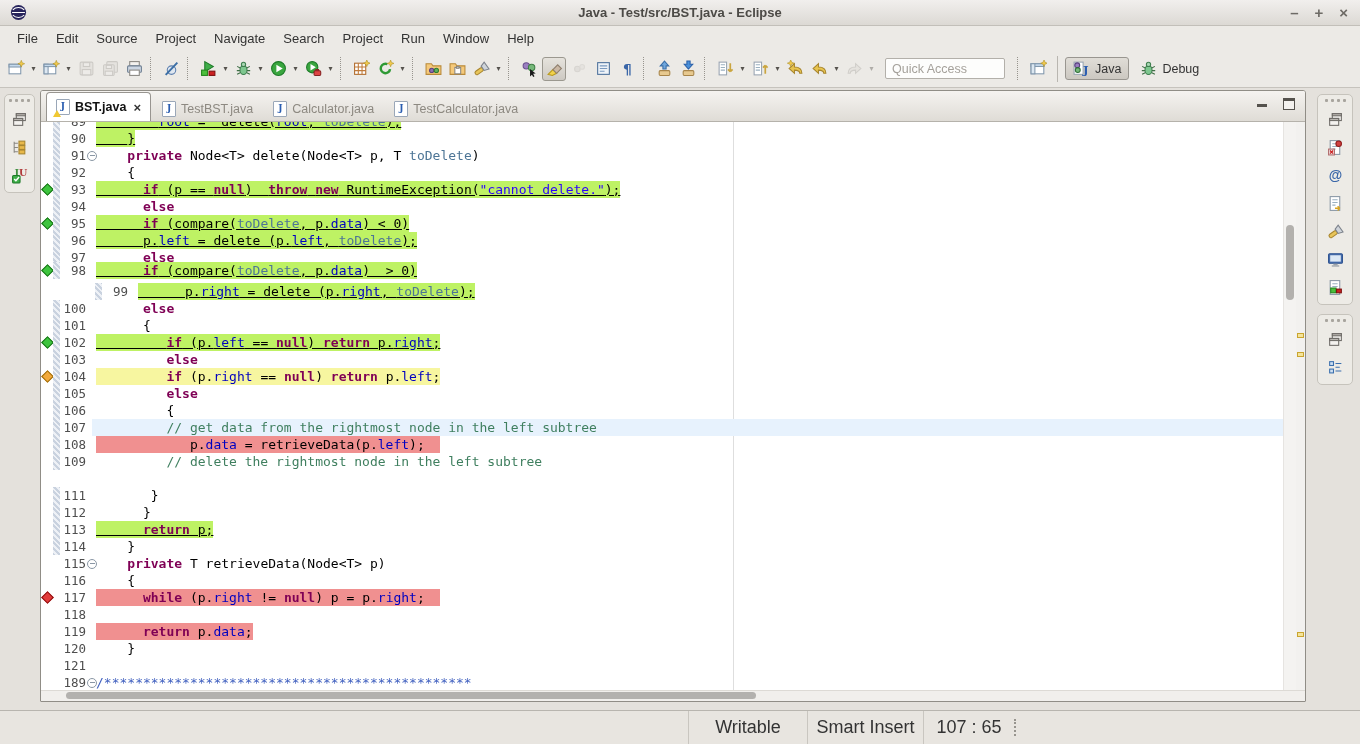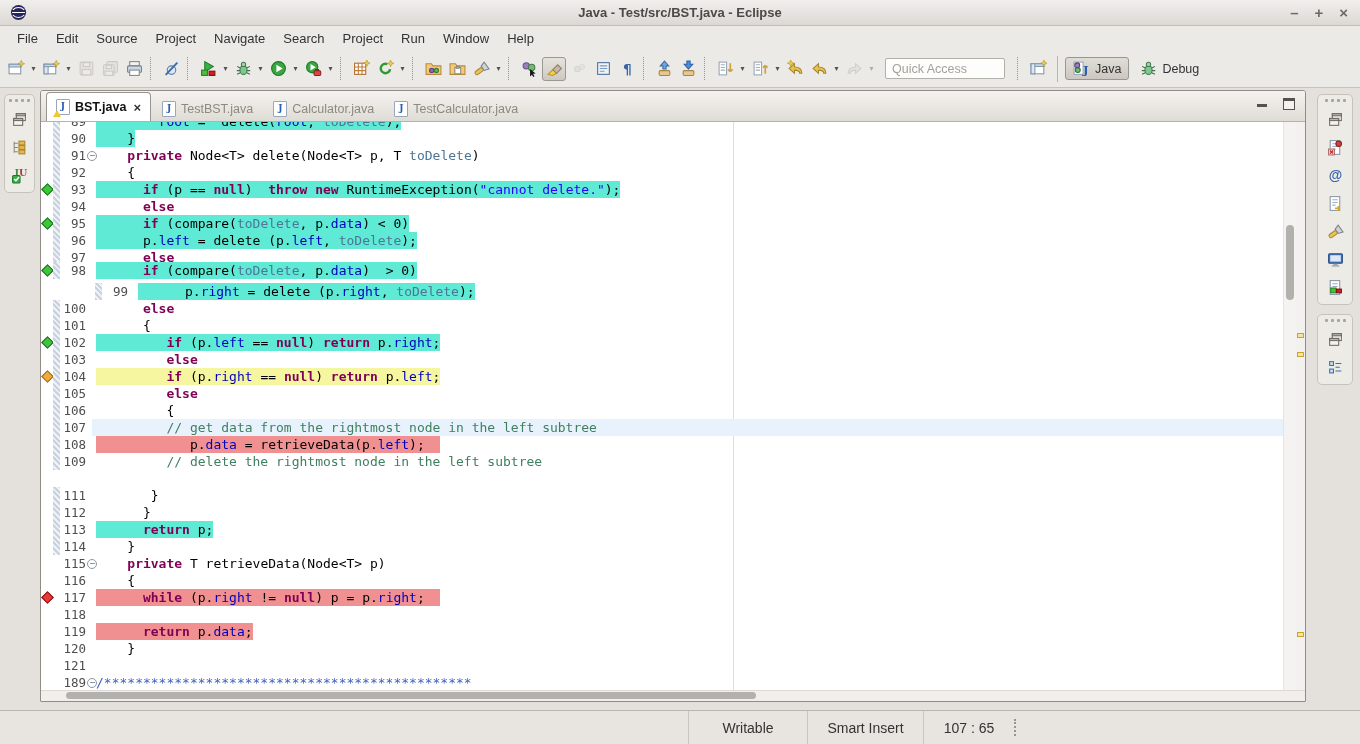--- a/index.html
+++ b/index.html
@@ -55,21 +55,21 @@
   .rows{position:absolute;top:0;bottom:0;left:0;right:21px;}
   .row{position:absolute;left:0;right:0;height:17px;display:flex;line-height:17px;}
   .row.cur::before{content:"";position:absolute;left:51px;right:0;top:0;bottom:0;background:#e7f2fd;}
   .cell-m{width:12px;position:relative;z-index:1;flex:none;}
   .cell-r{width:7px;position:relative;z-index:1;flex:none;}
   .cell-r.on{background:repeating-linear-gradient(45deg,#c9d2df 0 2px,#eef1f6 2px 4px);}
   .cell-n{width:26px;text-align:right;color:#4e4e4e;position:relative;z-index:1;font-size:12.5px;flex:none;}
   .cell-f{width:10px;position:relative;z-index:1;flex:none;}
   .cell-c{flex:1;white-space:pre;position:relative;z-index:1;color:#000;overflow:hidden;}
   .hl{display:inline-block;height:17px;}
-  .hl-g{background:#5eead4;}
+  .hl-g{background:#bef264;text-decoration:underline;}
   .hl-y{background:#f7f6a0;}
   .hl-r{background:#f09090;}
   .t-k{color:#7f0055;font-weight:bold;}
   .t-f{color:#0000c0;}
   .t-p{color:#4d7596;}
   .t-s{color:#2a00ff;}
   .t-c{color:#3f7f5f;}
   .t-j{color:#3f5fbf;}
   .dia{display:block;width:7px;height:7px;margin:4px auto 0;transform:rotate(45deg);border:1px solid;}
   .dia.g{background:#3ec43e;border-color:#167016;}
@@ -78,21 +78,21 @@
   .fc{display:block;width:8px;height:8px;border:1px solid #8a97a5;border-radius:50%;margin:4px 0 0 1px;position:relative;background:#fff;}
   .fc::after{content:"";position:absolute;left:1.5px;right:1.5px;top:3px;border-top:1px solid #8a97a5;}
   .pmargin{position:absolute;left:692px;top:0;bottom:0;width:1px;background:#dedede;}
   .vscroll{position:absolute;right:9px;top:0;bottom:0;width:12px;background:#f4f3f1;border-left:1px solid #e6e4e1;}
   .vthumb{position:absolute;left:2px;width:8px;top:103px;height:75px;background:#b3b1ae;border-radius:4px;}
   .ruler{position:absolute;right:0;top:0;bottom:0;width:9px;background:#f2f1ef;}
   .rmark{position:absolute;left:1px;width:5px;height:3px;background:#f5e49a;border:1px solid #c9a52f;}
   .hscroll{height:10px;background:#f1efec;border-top:1px solid #dddad5;position:relative;flex:none;}
   .hthumb{position:absolute;left:25px;width:690px;top:1px;height:7px;background:#b3b1ae;border-radius:4px;}
   
-  .statusbar{height:33px;border-top:1px solid #b8b5af;background:#e8e5e0;display:flex;align-items:stretch;font-size:14px;color:#333;flex:none;}
+  .statusbar{height:33px;border-top:1px solid #b8b5af;background:#e8e5e0;display:flex;align-items:stretch;font-size:18px;color:#333;flex:none;}
   .sspacer{flex:1;}
   .scell{width:118px;display:flex;align-items:center;justify-content:center;border-left:1px solid #c9c6c0;}
   .scell.si{width:115px;}
   .scell.pos{width:90px;}
   .sgrip{width:14px;margin:8px 0;border-left:2px dotted #97948e;}
   .stail{width:330px;}
   svg{display:block;}
 </style>
 </head>
 <body>

